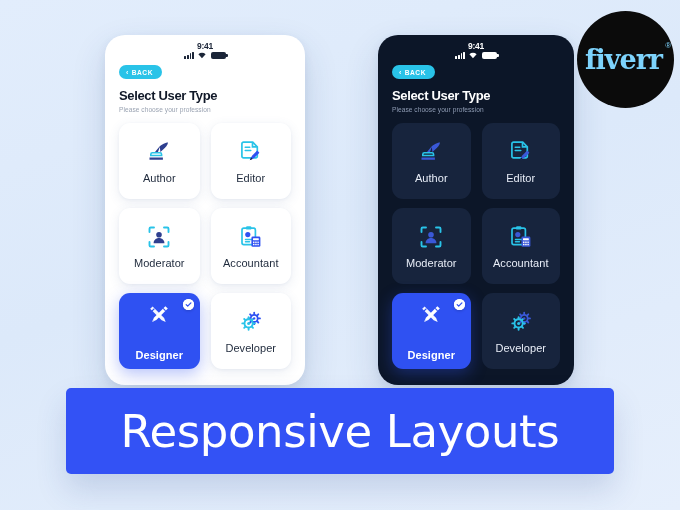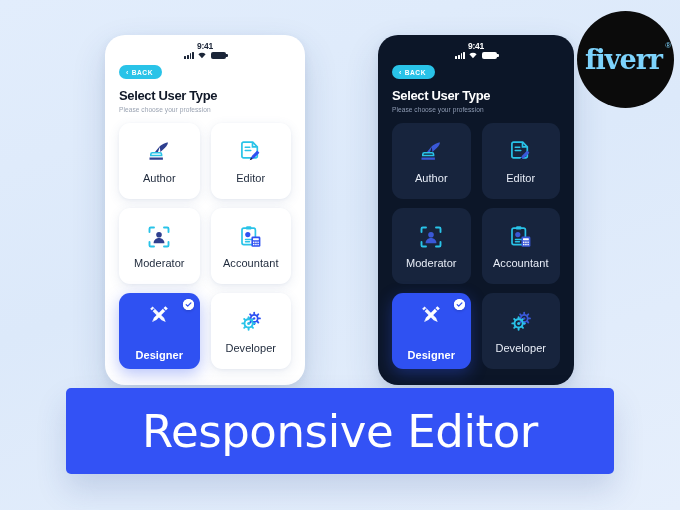--- a/index.html
+++ b/index.html
@@ -539,21 +539,21 @@
             <circle cx="16.2" cy="9.4" r="1.2" fill="#3a58d8"></circle>
           </svg>
         </span>
         <span class="card-label">Developer</span>
       </div>
 
     </div>
   </div>
 
   <div class="banner">
-    <span class="banner-text">Responsive Editor</span>
+    <span class="banner-text">Responsive Layouts</span>
   </div>
 
   <div class="fiverr-logo">
     <span class="fiverr-wordmark">
       <span>fiverr</span>
       <span class="fiverr-reg">®</span>
     </span>
   </div>
 
 </div>

